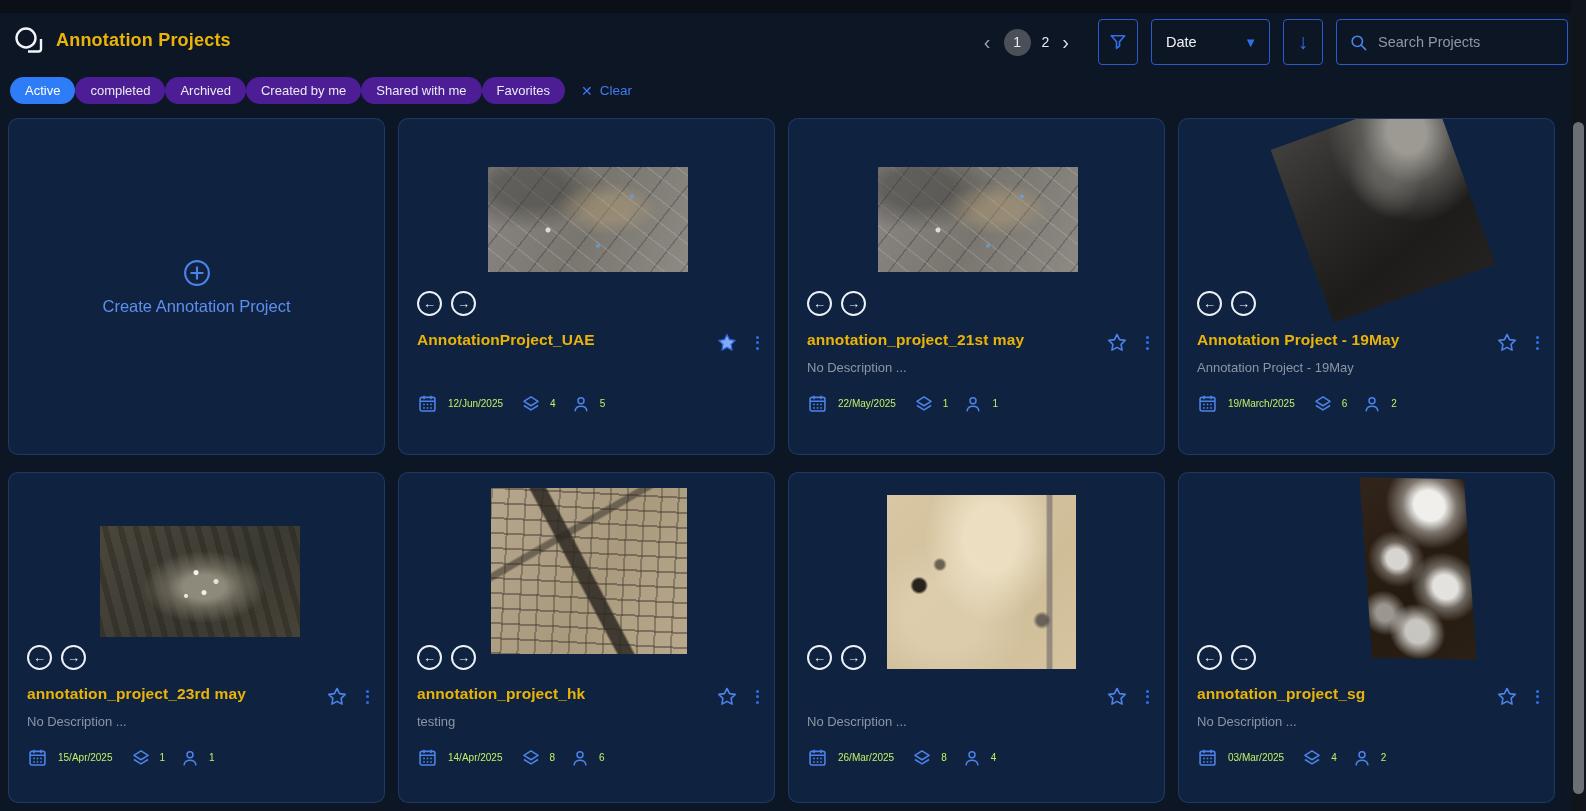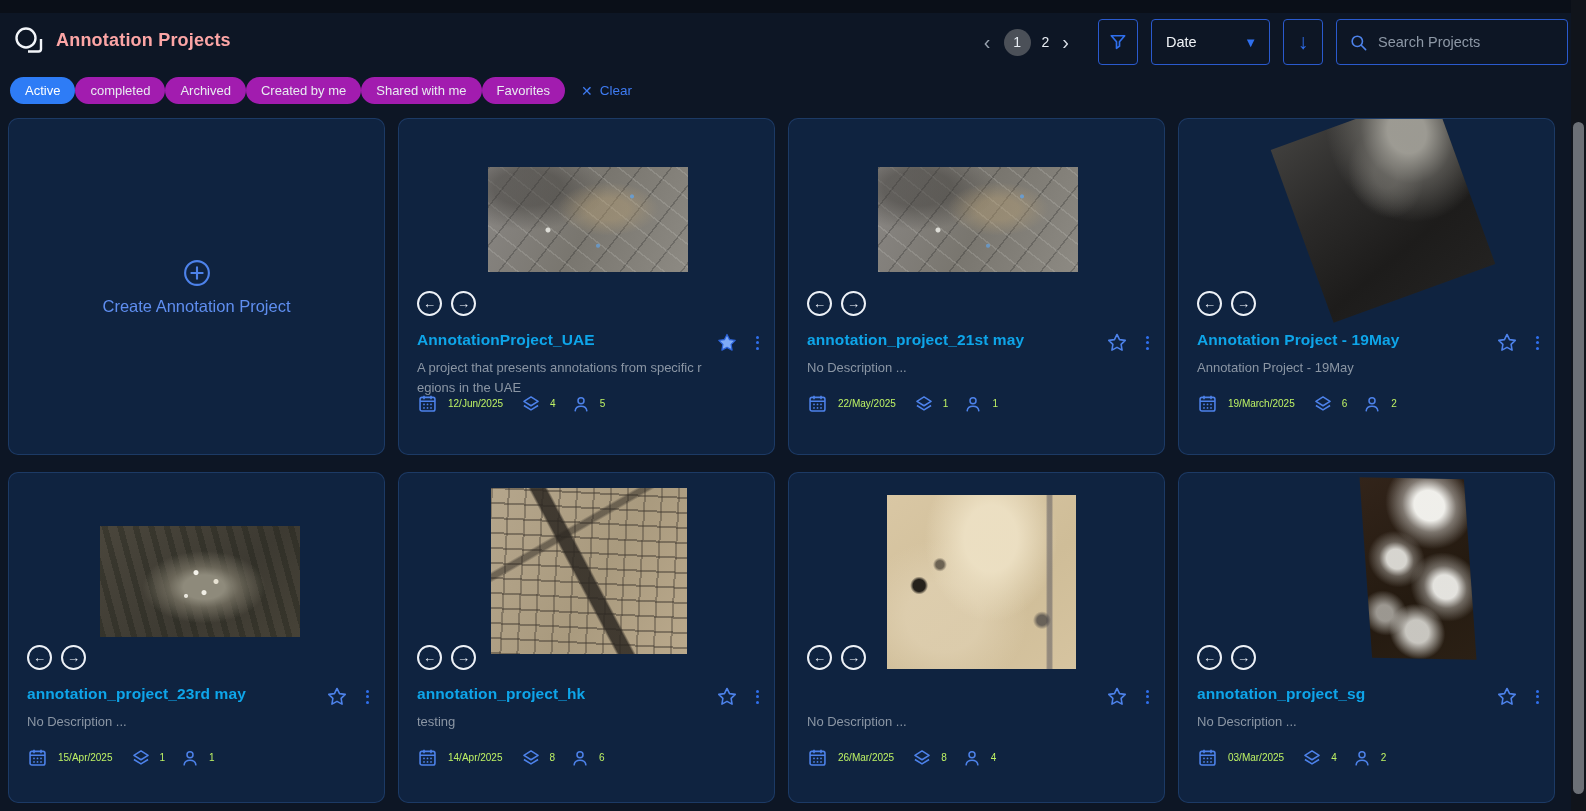--- a/index.html
+++ b/index.html
@@ -8,40 +8,40 @@
     background:#0d1625;
     font-family:"Liberation Sans", sans-serif;
     color:#eef2f7;
     position:relative;
   }
   .topstrip { position:absolute; top:0; left:0; right:0; height:13px; background:#0a0f18; }
 
   
   .header { position:absolute; top:13px; left:0; right:0; height:57px; }
   .logo { position:absolute; left:12px; top:13px; width:36px; height:32px; }
-  .page-title { position:absolute; left:56px; top:17px; font-size:18px; font-weight:700; letter-spacing:.2px; color:#fca5a5; }
+  .page-title { position:absolute; left:56px; top:17px; font-size:18px; font-weight:700; letter-spacing:.2px; color:#eab308; }
 
   .controls { position:absolute; right:18px; top:10px; display:flex; align-items:center; gap:13px; height:38px; }
   .pagination { display:flex; align-items:center; gap:11px; margin-right:14px; }
   .pg-chev { font-size:20px; line-height:1; color:#9aa4b0; cursor:pointer; padding:0 2px; }
   .pg-chev.next { color:#d8dee6; }
   .pg-num { font-size:14px; color:#e8edf3; cursor:pointer; }
   .pg-num.current { width:27px; height:27px; border-radius:50%; background:#4b5058; display:flex; align-items:center; justify-content:center; }
   .ctl-btn { height:46px; border:1px solid #2a5ace; border-radius:4px; background:transparent; display:flex; align-items:center; justify-content:center; cursor:pointer; }
   .sq { width:40px; }
   .date-select { width:119px; justify-content:space-between; padding:0 12px 0 14px; }
   .date-label { font-size:14.5px; color:#f0f3f7; }
   .caret { color:#2f6fed; font-size:13px; }
   .dl-glyph { color:#2f6fed; font-size:21px; font-weight:400; }
   .search-box { width:232px; justify-content:flex-start; padding:0 12px; gap:10px; }
   .search-ph { font-size:14.5px; color:#8d98a6; }
 
   
   .chips { position:absolute; top:77px; left:10px; display:flex; align-items:center; }
-  .chip { height:27px; padding:0 15px; border-radius:14px; background:#a21caf; color:#e8ecf1;
+  .chip { height:27px; padding:0 15px; border-radius:14px; background:#4c1d95; color:#e8ecf1;
           font-size:13px; display:flex; align-items:center; cursor:pointer; }
   .chip.active { background:#2e7cf6; color:#fff; }
   .clear-btn { display:flex; align-items:center; gap:7px; margin-left:16px; color:#3e7bf2; font-size:13.5px; cursor:pointer; }
   .clear-x { font-size:14px; }
 
   
   .grid { position:absolute; top:118px; left:8px; width:1329px;
           display:grid; grid-template-columns:repeat(4,377px); grid-template-rows:337px 331px; gap:17px 13px; }
   .card { position:relative; background:#0f2340; border:1px solid rgba(66,118,196,.28); border-radius:10px; overflow:hidden; }
 
@@ -109,21 +109,21 @@
       radial-gradient(circle at 15% 75%, rgba(235,235,230,.6) 0 5%, transparent 14%),
       linear-gradient(150deg,#32241a,#241a10 60%,#2b2015);
   }
 
   .nav-arrows { position:absolute; left:18px; top:172px; display:flex; gap:9px; }
   .arrow-btn { width:25px; height:25px; border:2px solid #edf1f7; border-radius:50%; background:rgba(15,35,64,.25);
                color:#edf1f7; font-size:13px; display:flex; align-items:center; justify-content:center; cursor:pointer; }
 
   .card-body { position:absolute; left:18px; right:12px; top:212px; }
   .title-row { display:flex; align-items:flex-start; }
-  .proj-title { flex:1; font-size:15.5px; font-weight:600; color:#0ea5e9; letter-spacing:.1px; }
+  .proj-title { flex:1; font-size:15.5px; font-weight:600; color:#eab308; letter-spacing:.1px; }
   .redacted-blob { flex:1; }
   .redacted-blob .blob { width:195px; height:15px; margin-top:2px; border-radius:8px;
       background:linear-gradient(90deg,#2a3550,#3a3f63 35%,#4a4258 55%,#2e3046 75%,#252c44); filter:blur(2.5px); }
   .title-actions { display:flex; align-items:center; gap:15px; padding-top:1px; }
   .star-btn { width:22px; height:21px; cursor:pointer; }
   .dots-btn { display:flex; flex-direction:column; gap:2.5px; padding:2px 3px; cursor:pointer; }
   .dots-btn i { width:3px; height:3px; border-radius:50%; background:#2f6fed; }
   .proj-desc { margin-top:5px; font-size:13px; line-height:1.55; color:#8b96a4; max-width:287px; word-break:break-all; }
   .card-meta { position:absolute; left:18px; top:274px; display:flex; align-items:center; }
   .meta-text { font-size:10px; color:#bef264; }
@@ -229,21 +229,20 @@
                 <path d="M12 2.8l2.9 5.9 6.5.9-4.7 4.6 1.1 6.5L12 17.6l-5.8 3.1 1.1-6.5L2.6 9.6l6.5-.9z" fill="#7fabf7" stroke="#2b62d9" stroke-width="1.4" stroke-linejoin="round"></path>
               </svg>
           </span>
           <span class="dots-btn">
               <i></i>
               <i></i>
               <i></i>
             </span>
         </span>
       </div>
-      <div class="proj-desc">A project that presents annotations from specific regions in the UAE</div>
     </div>
     <div class="card-meta">
       <span>
         <svg width="21" height="21" viewBox="0 0 24 24">
             <rect x="3.5" y="5" width="17" height="15.5" rx="2" fill="none" stroke="#4d82ea" stroke-width="1.8"></rect>
             <path d="M8 3v4 M16 3v4 M3.5 9.5h17" stroke="#4d82ea" stroke-width="1.8"></path>
             <g fill="#4d82ea">
               <circle cx="8" cy="13" r="1"></circle>
               <circle cx="12" cy="13" r="1"></circle>
               <circle cx="16" cy="13" r="1"></circle>

